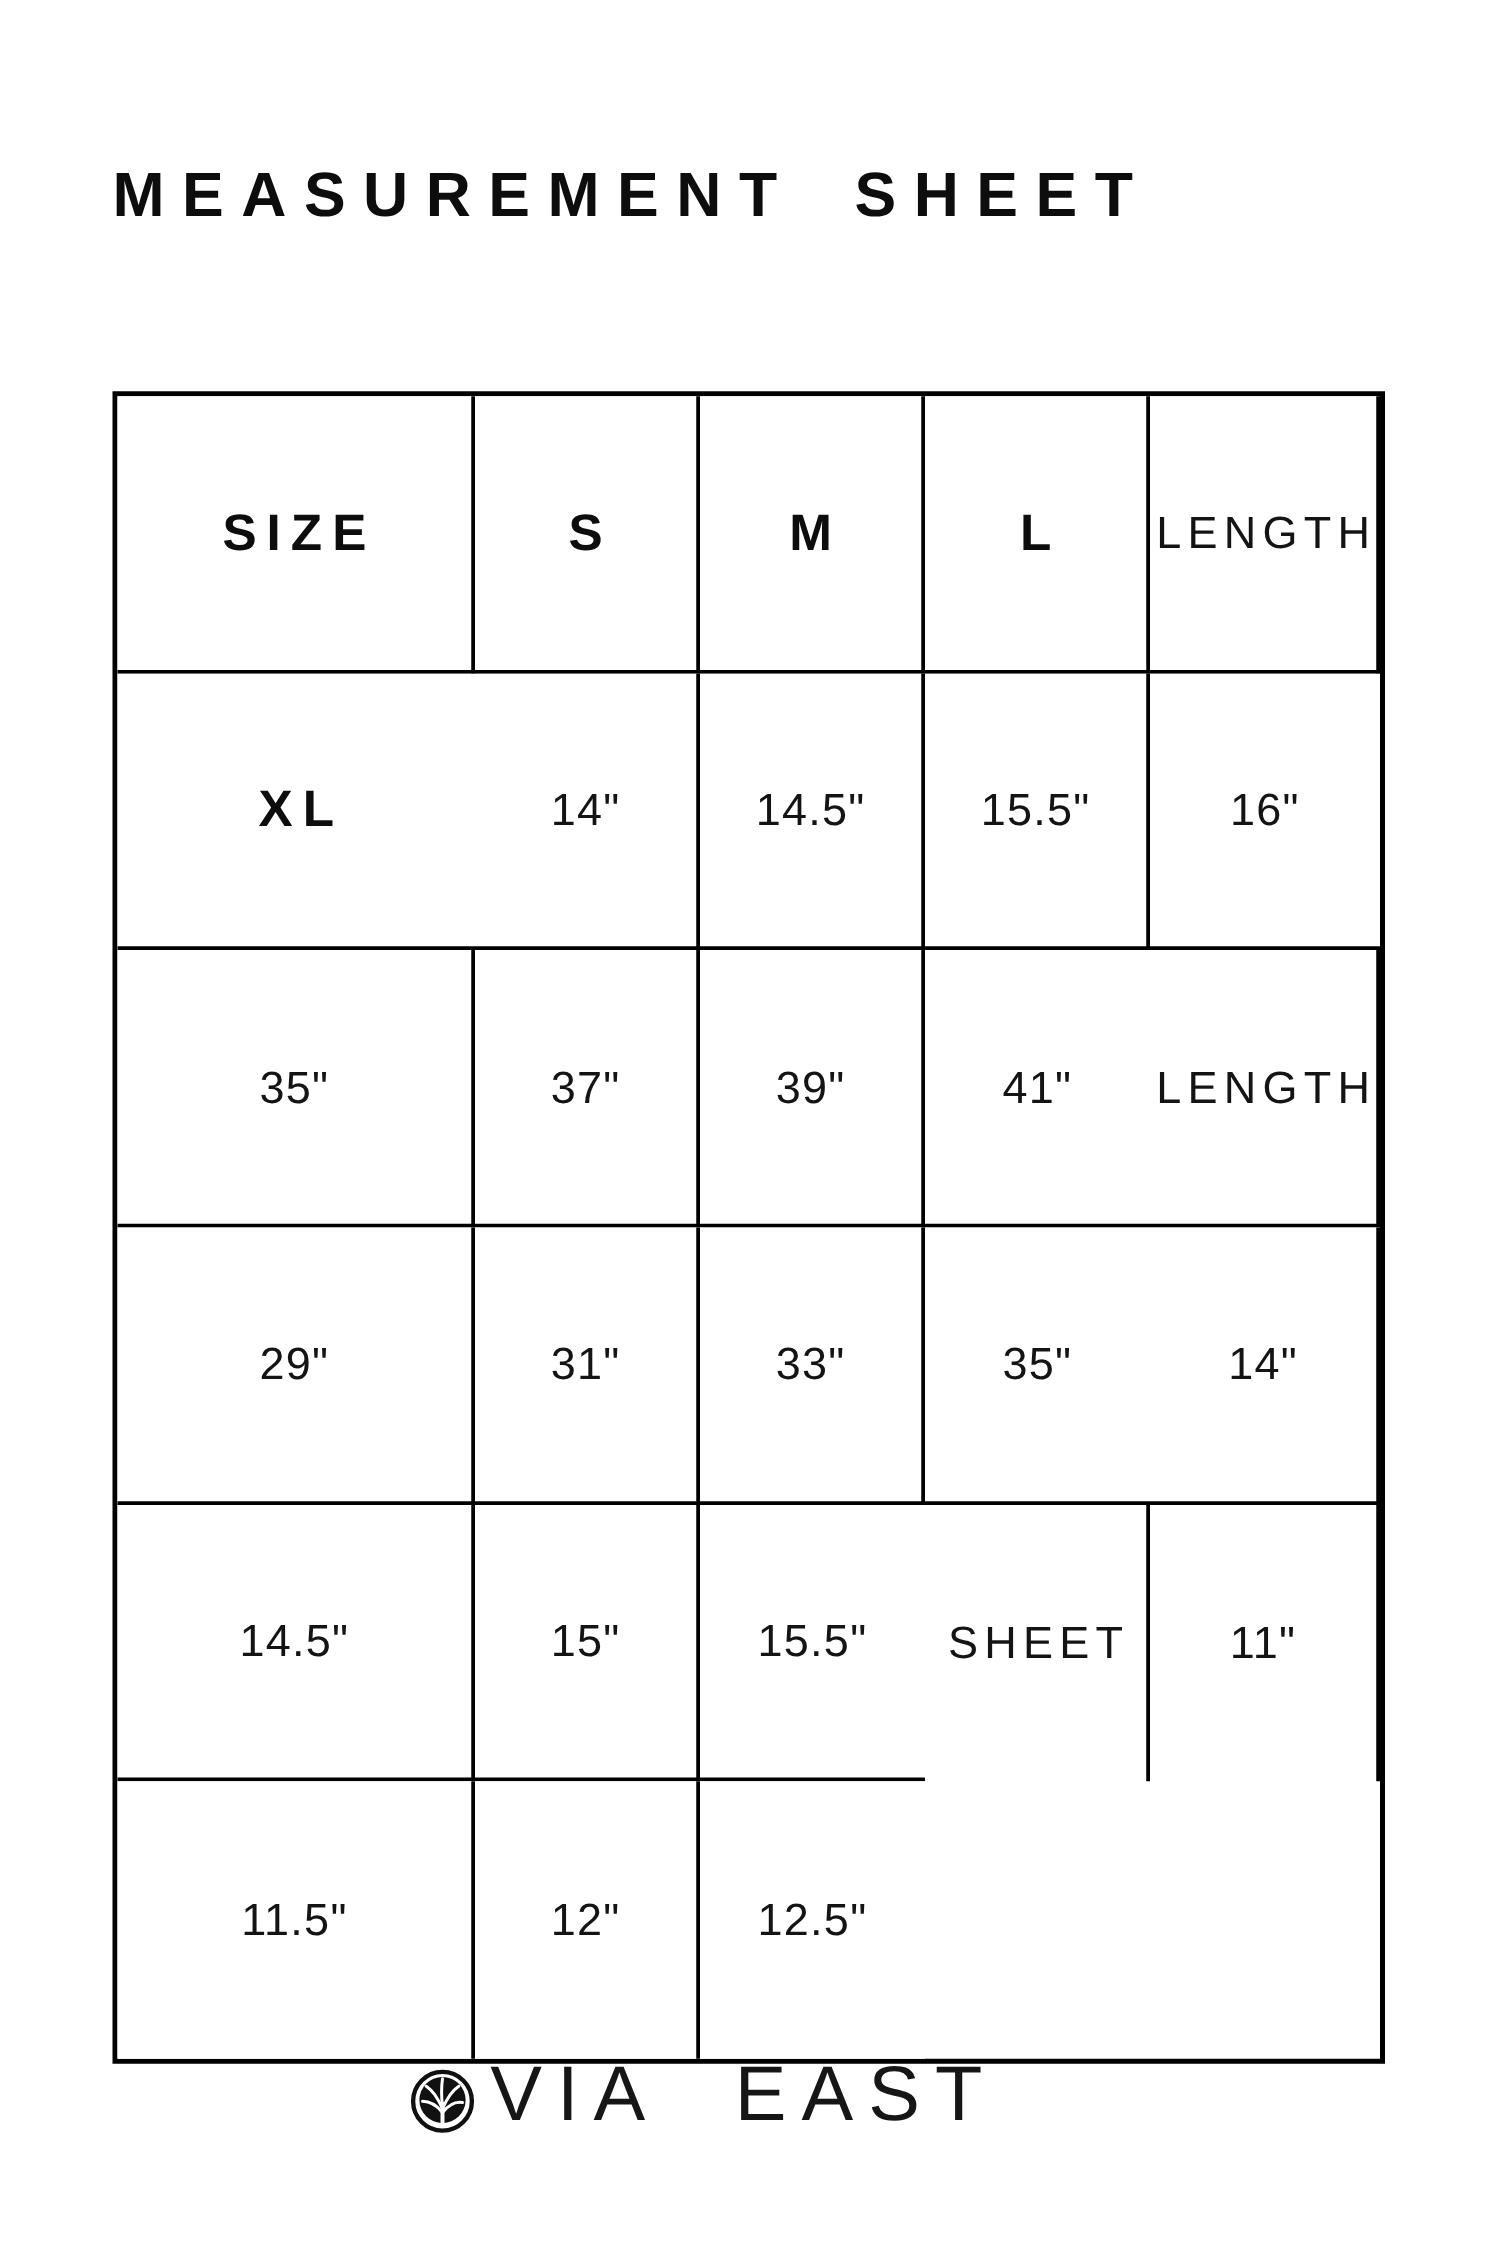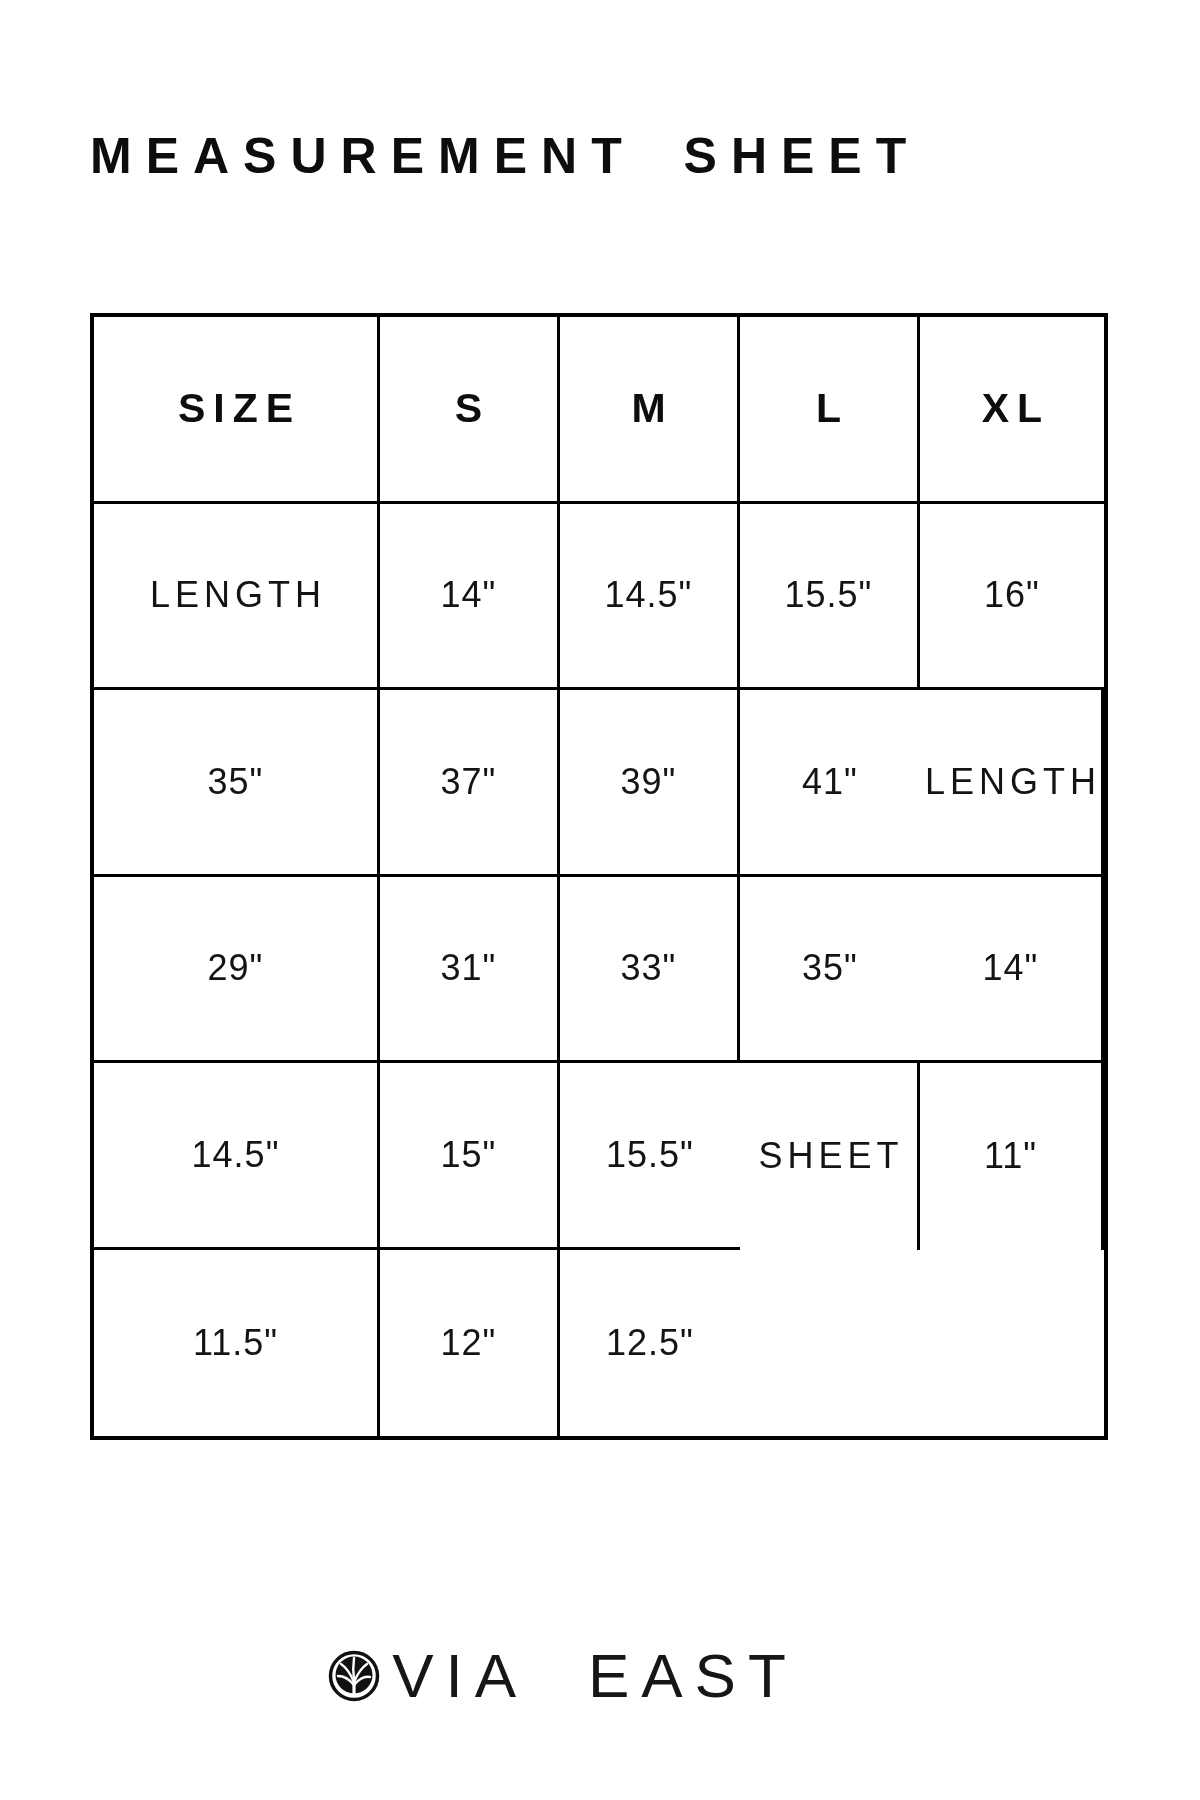--- a/index.html
+++ b/index.html
@@ -28,21 +28,21 @@
     letter-spacing: 14px;
     word-spacing: 20px;
     color: #0d0d0d;
     white-space: nowrap;
   }
   .size-table {
     position: absolute;
     left: 90px;
     top: 313px;
     width: 1018px;
-    height: 1127px;
+    height: 1338px;
     box-sizing: border-box;
     border: 4px solid #000000;
     display: grid;
     grid-template-columns: 286px 1fr 1fr 1fr 1fr;
     grid-template-rows: repeat(6, 1fr);
   }
   .cell {
     box-sizing: border-box;
     border-right: 3px solid #000000;
     border-bottom: 3px solid #000000;
@@ -74,21 +74,21 @@
     color: #141414;
   }
   .brand-footer {
     position: absolute;
     left: 0;
     top: 1645px;
     width: 1200px;
     padding-right: 74px;
     box-sizing: border-box;
     display: flex;
-    align-items: center;
+    align-items: flex-end;
     justify-content: center;
     gap: 12px;
   }
   .brand-logo { flex: 0 0 auto; display: block; }
   .brand-name {
     font-size: 62px;
     font-weight: 300;
     letter-spacing: 12px;
     word-spacing: 34px;
     color: #161616;
@@ -102,23 +102,23 @@
 <div class="page">
 
   <h1 class="page-title">MEASUREMENT SHEET</h1>
 
   <div class="size-table">
 
     <div class="cell header-cell">SIZE</div>
     <div class="cell header-cell">S</div>
     <div class="cell header-cell">M</div>
     <div class="cell header-cell">L</div>
+    <div class="cell row-label">LENGTH</div>
+
     <div class="cell header-cell last-col">XL</div>
-
-    <div class="cell row-label">LENGTH</div>
     <div class="cell value-cell">14"</div>
     <div class="cell value-cell">14.5"</div>
     <div class="cell value-cell">15.5"</div>
     <div class="cell value-cell last-col">16"</div>
 
     <div class="cell value-cell">35"</div>
     <div class="cell value-cell">37"</div>
     <div class="cell value-cell">39"</div>
     <div class="cell value-cell last-col">41"</div>
 

